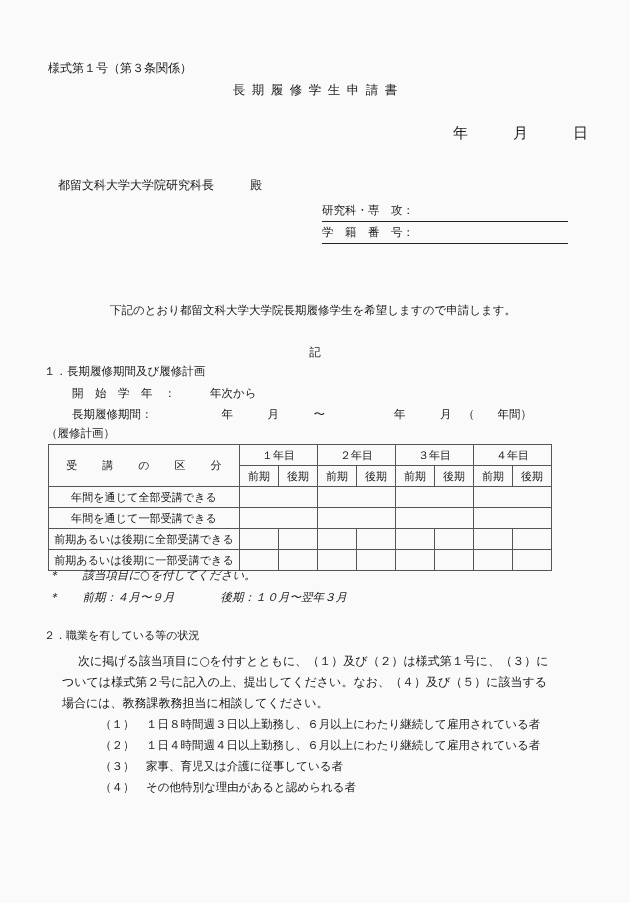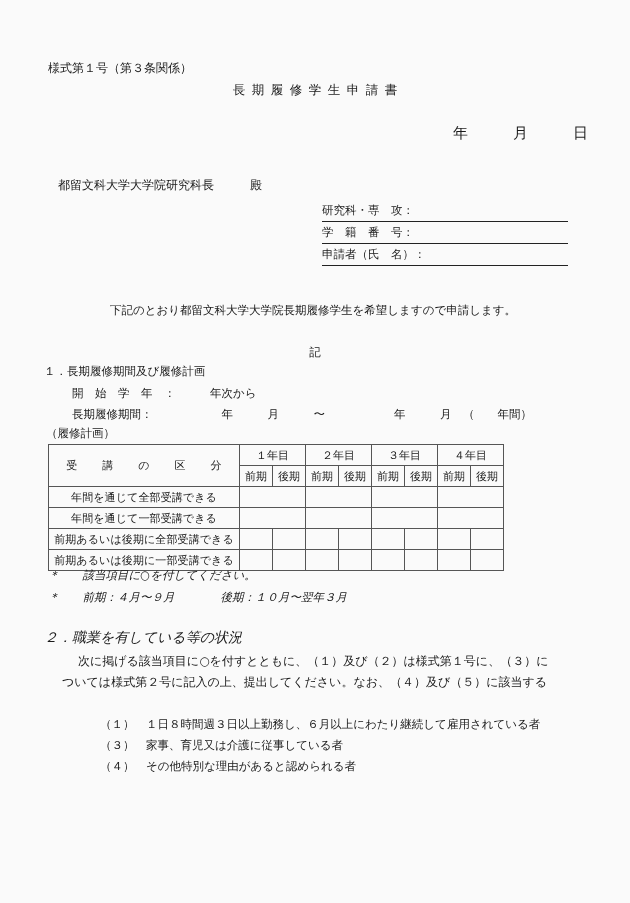--- a/index.html
+++ b/index.html
@@ -118,21 +118,21 @@
     top: 428px;
     font-size: 11.5px;
     font-family: Liberation Serif, serif;
   }
 
   
   table.plan {
     position: absolute;
     left: 48px;
     top: 444px;
-    width: 456px;
+    width: 504px;
     border-collapse: collapse;
     table-layout: fixed;
     font-size: 11px;
   }
   table.plan td {
     border: 1px solid #555;
     text-align: center;
     vertical-align: middle;
     padding: 0;
     height: 20px;
@@ -166,22 +166,21 @@
     font-size: 11.5px;
     font-style: italic;
   }
   .note1 { top: 570px; }
   .note2 { top: 592px; text-align: center; }
 
   
   .sec2-heading {
     left: 44px;
     top: 630px;
-    font-size: 14px;
-    font-style: italic;
+    font-size: 11px;
   }
   .sec2-body {
     position: absolute;
     left: 62px;
     top: 651px;
     width: 520px;
     font-size: 12px;
     line-height: 21px;
   }
   .sec2-body .ln {
@@ -217,23 +216,20 @@
   <div class="t date-line">年　　　月　　　日</div>
 
   <div class="t addressee">都留文科大学大学院研究科長　　　殿</div>
 
   <div class="fields">
     <div class="field-row">
       <span class="field-label">研究科・専　攻：</span>
     </div>
     <div class="field-row">
       <span class="field-label">学　籍　番　号：</span>
-    </div>
-    <div class="field-row">
-      <span class="field-label">申請者（氏　名）：</span>
     </div>
   </div>
 
   <div class="t statement">下記のとおり都留文科大学大学院長期履修学生を希望しますので申請します。</div>
 
   <div class="t ki">記</div>
 
   <div class="t sec1-heading">１．長期履修期間及び履修計画</div>
 
   <div class="t sec1-line1">開　始　学　年　：　　　年次から</div>
@@ -302,21 +298,23 @@
   </table>
 
   <div class="t note note1">＊　　該当項目に○を付してください。</div>
   <div class="t note note2">＊　　前期：４月〜９月　　　　後期：１０月〜翌年３月</div>
 
   <div class="t sec2-heading">２．職業を有している等の状況</div>
 
   <div class="sec2-body">
     <span class="ln first">次に掲げる該当項目に○を付すとともに、（１）及び（２）は様式第１号に、（３）に</span>
     <span class="ln">ついては様式第２号に記入の上、提出してください。なお、（４）及び（５）に該当する</span>
+    <span class="ln">場合には、教務課教務担当に相談してください。</span>
   </div>
 
   <div class="items">
     <span class="item">（１）　１日８時間週３日以上勤務し、６月以上にわたり継続して雇用されている者</span>
+    <span class="item">（２）　１日４時間週４日以上勤務し、６月以上にわたり継続して雇用されている者</span>
     <span class="item">（３）　家事、育児又は介護に従事している者</span>
     <span class="item">（４）　その他特別な理由があると認められる者</span>
   </div>
 
 </div>
 
 </body></html>

